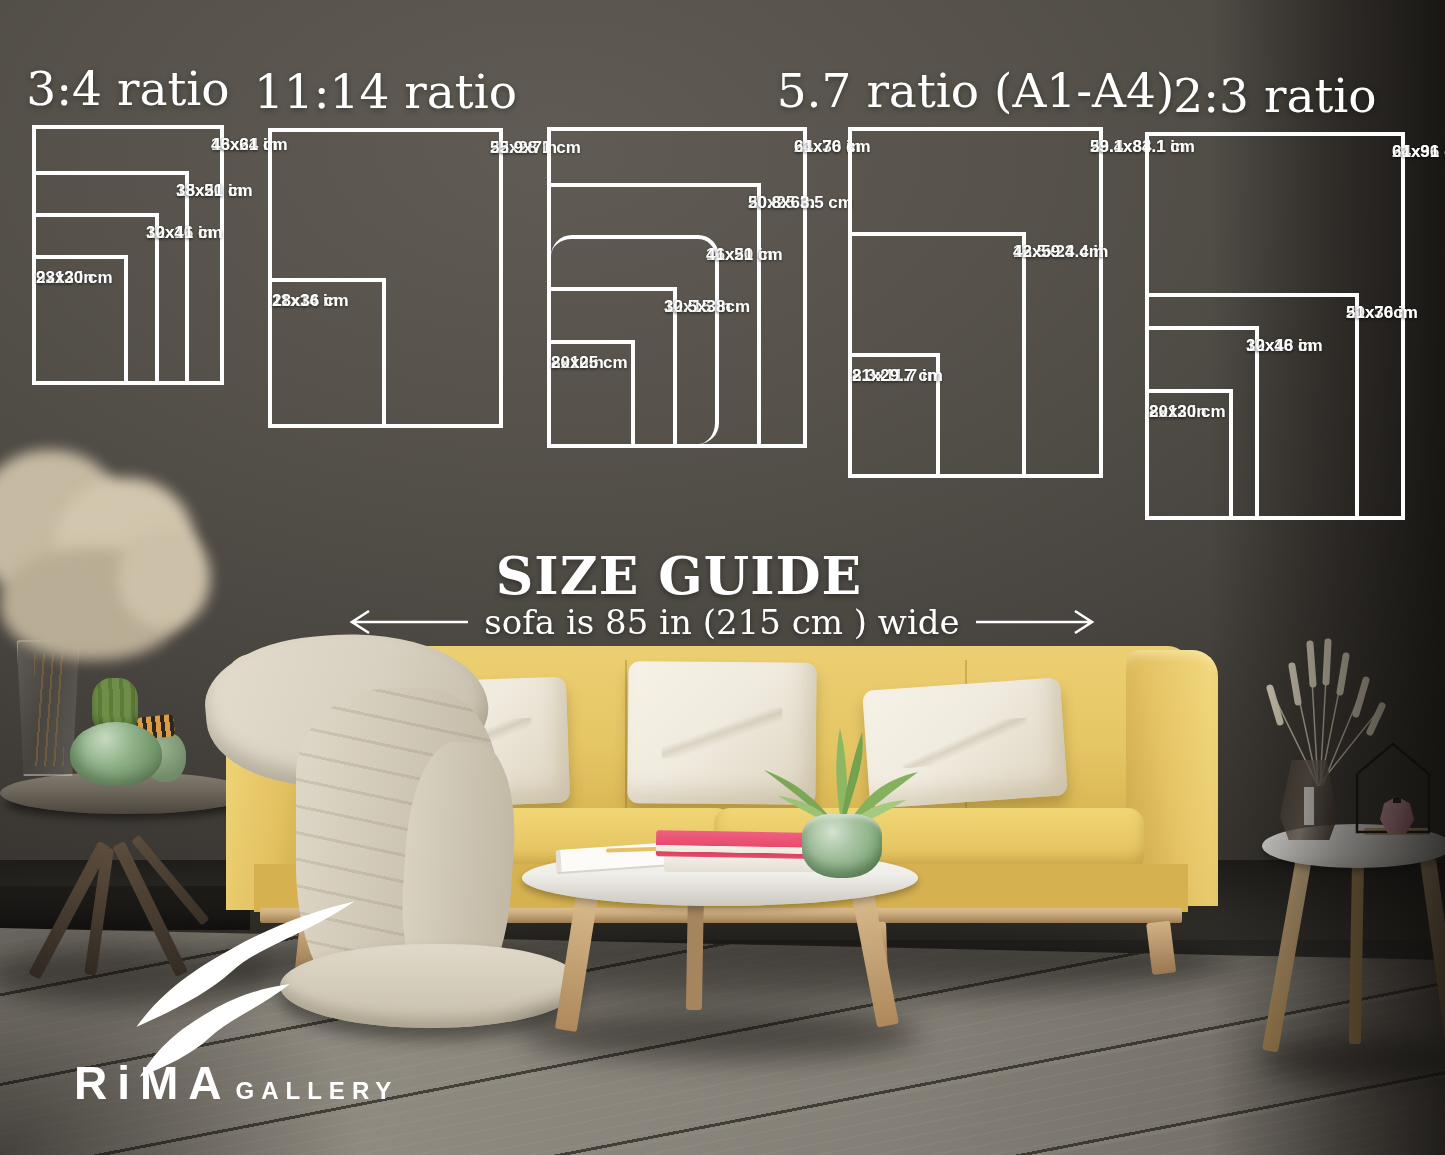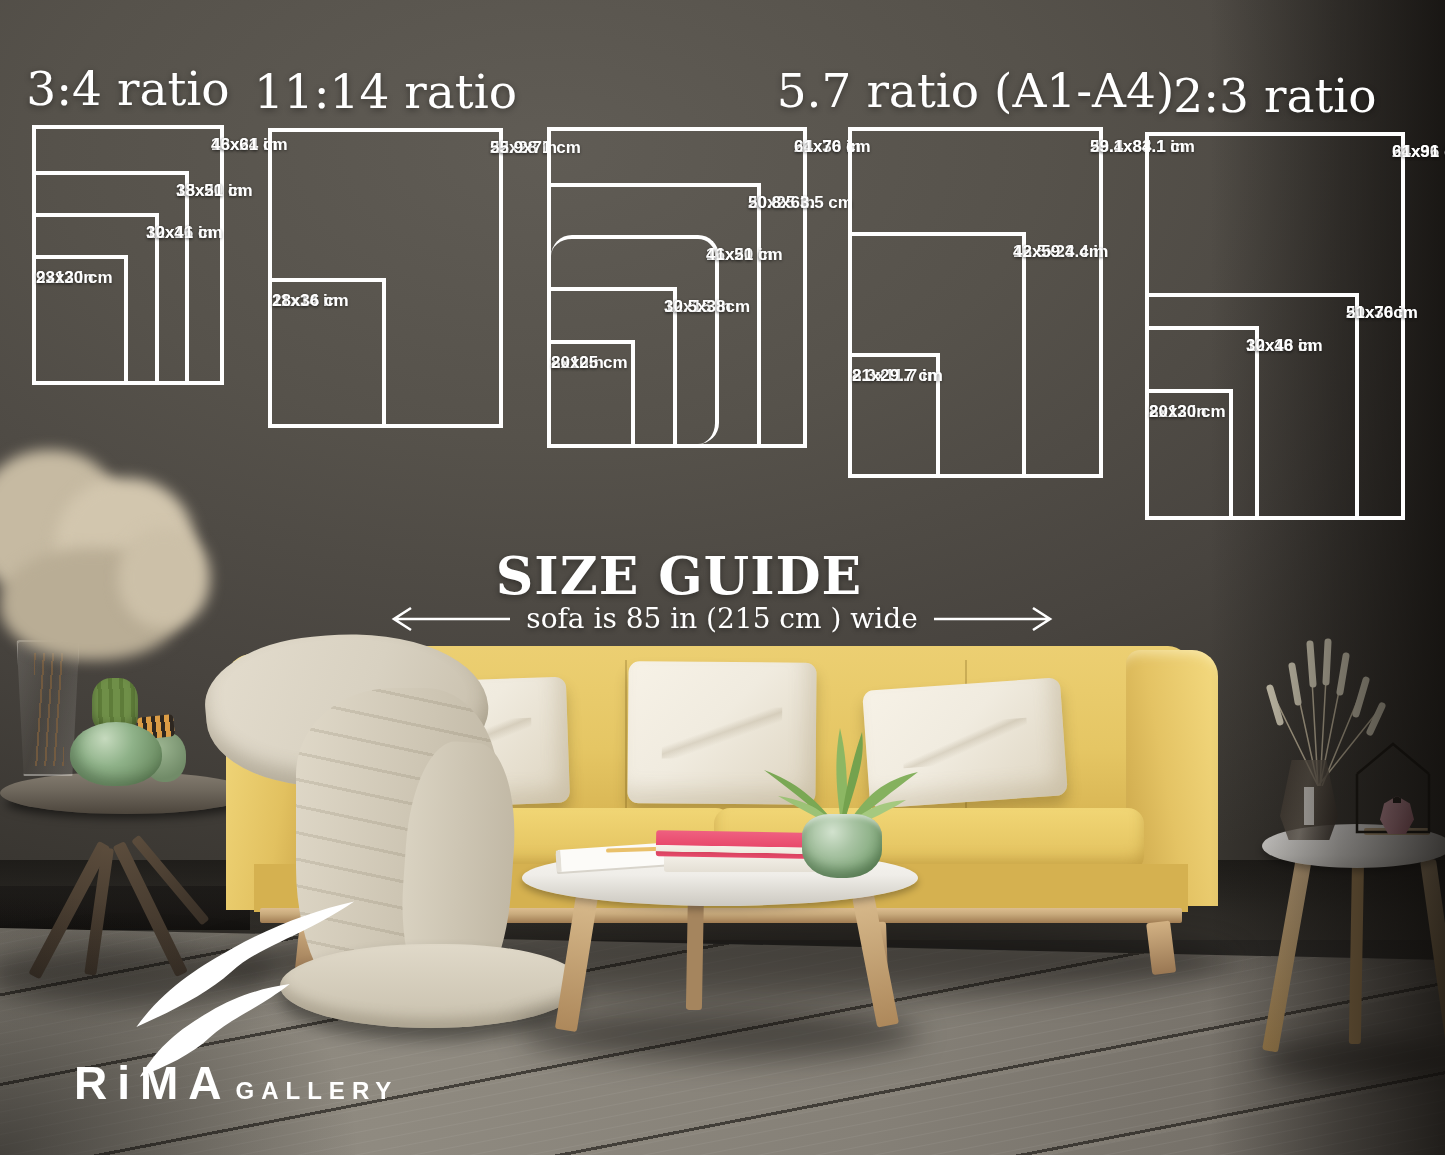--- a/index.html
+++ b/index.html
@@ -138,21 +138,21 @@
   .size-rect{left:0;bottom:0;border-top:4px solid var(--overlay,#fff);border-right:4px solid var(--overlay,#fff);}
   .sz-label{top:6px;right:9px;text-align:right;white-space:nowrap;
     font:700 17px/1.22 "Liberation Sans",sans-serif;color:var(--overlay,#fff);
     text-shadow:0 1px 3px rgba(0,0,0,.45);}
   .size-rect.last .sz-label{left:0;right:0;top:9px;text-align:center;}
 
   .guide-heading{left:479px;top:545px;width:400px;text-align:center;
     font-family:"DejaVu Serif",serif;font-weight:700;font-size:52px;letter-spacing:1px;
     color:var(--overlay,#fff);text-shadow:0 2px 6px rgba(0,0,0,.4);}
   .sofa-note{left:386px;top:602px;width:672px;display:flex;align-items:center;justify-content:center;gap:14px;}
-  .sofa-note-text{position:static;font-family:"DejaVu Serif",serif;font-size:28px;color:var(--overlay,#fff);
+  .sofa-note-text{position:static;font-family:"DejaVu Serif",serif;font-size:34px;color:var(--overlay,#fff);
     white-space:nowrap;text-shadow:0 2px 5px rgba(0,0,0,.4);}
   .arrow-svg{position:static;flex:none;}
 
   
   .logo{left:70px;top:898px;width:380px;height:212px;}
   .logo-swoosh{left:34px;top:6px;transform:rotate(-4deg);}
   .logo-text{left:4px;bottom:4px;display:flex;align-items:baseline;gap:4px;white-space:nowrap;}
   .brand-name{position:static;font:700 46px/1 "Liberation Sans",sans-serif;color:var(--logo,#fff);letter-spacing:10px;}
   .brand-suffix{position:static;font:700 24px/1 "Liberation Sans",sans-serif;color:var(--logo,#fff);letter-spacing:7px;}
 </style>

